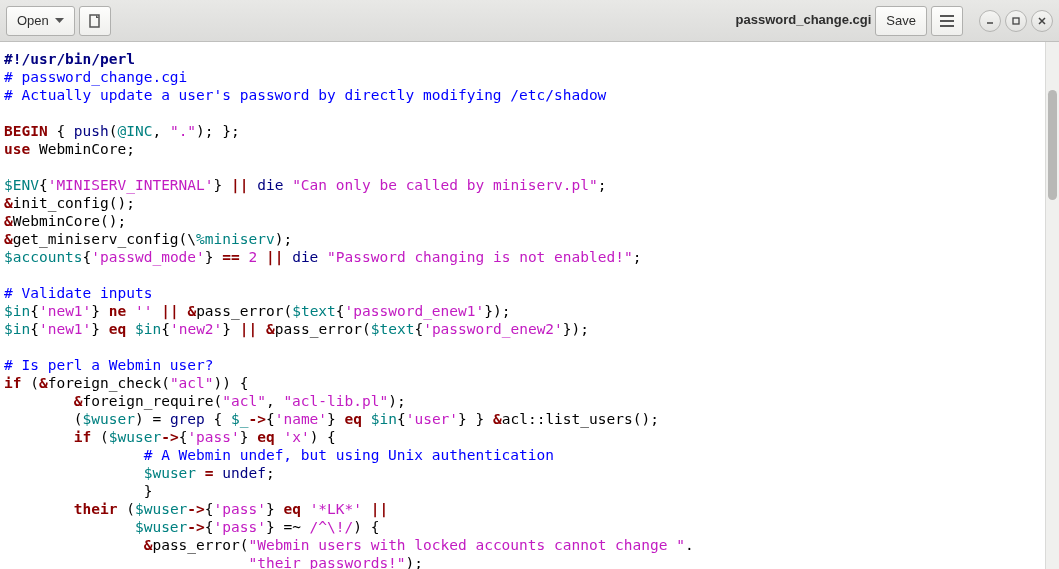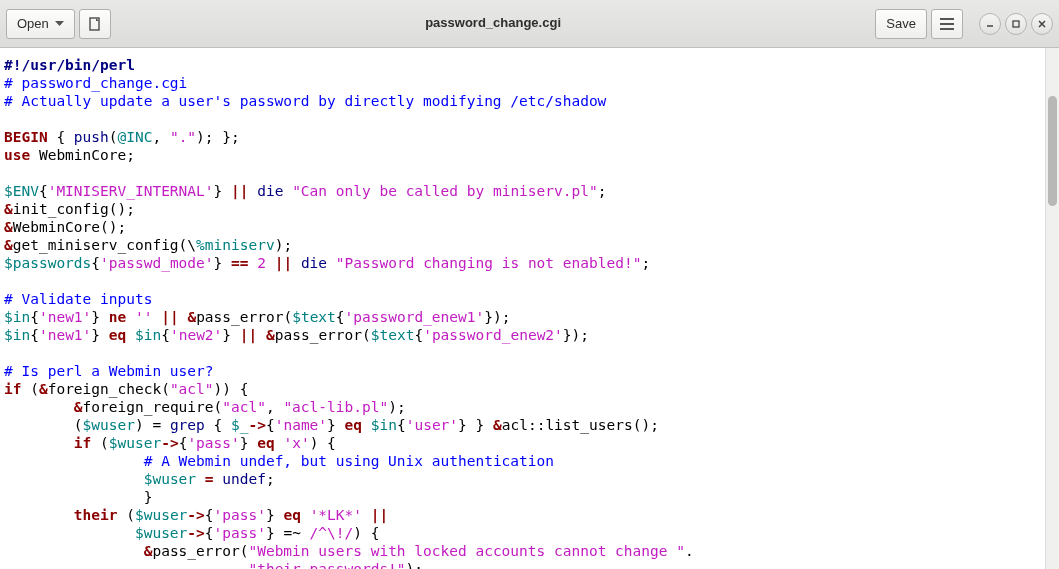--- a/index.html
+++ b/index.html
@@ -1,22 +1,22 @@
 <!DOCTYPE html>
 <html><head>
 <meta charset="utf-8">
 <style>
   * { margin: 0; padding: 0; box-sizing: border-box; }
   body { font-family: sans-serif; background: #fff; width: 1059px; height: 569px; overflow: hidden; display: flex; flex-direction: column; }
   
-  .titlebar { background: linear-gradient(#e8e8e6, #dcdcda); border-bottom: 1px solid #bfbfbd; height: 48px; display: flex; align-items: center; padding: 4px 6px; gap: 4px; }
+  .titlebar { background: linear-gradient(#e8e8e6, #dcdcda); border-bottom: 1px solid #bfbfbd; height: 42px; display: flex; align-items: center; padding: 4px 6px; gap: 4px; }
   .btn { background: linear-gradient(#fdfdfc, #efefed); border: 1px solid #b0b0ae; border-radius: 3px; height: 30px; display: inline-flex; align-items: center; justify-content: center; padding: 0 10px; font-size: 13px; color: #2e2e2e; cursor: pointer; }
   .open-btn { gap: 6px; }
   .icon-btn { width: 32px; padding: 0; }
-  .title-center { flex: 1; text-align: center; display: flex; flex-direction: column; justify-content: flex-end; line-height: 1.1; }
+  .title-center { flex: 1; text-align: center; display: flex; flex-direction: row; justify-content: flex-end; line-height: 1.1; }
   .title-main { font-weight: bold; font-size: 13px; color: #2e2e2e; }
   .title-sub { font-size: 11px; color: #8a8a88; }
   .right-group { display: flex; gap: 4px; align-items: center; }
   .win-btn { width: 22px; height: 22px; border-radius: 50%; background: linear-gradient(#f5f5f3,#e2e2e0); border: 1px solid #b5b5b3; display: inline-flex; align-items: center; justify-content: center; font-size: 10px; color: #444; cursor: pointer; margin-left: 4px; }
   .win-group { display: flex; align-items: center; margin-left: 8px; }
   
   .editor-wrap { flex: 1; display: flex; overflow: hidden; }
   .editor { flex: 1; overflow: auto; font-family: "DejaVu Sans Mono","Liberation Mono",monospace; font-size: 14.5px; line-height: 18px; white-space: pre; padding: 8px 4px; color: #000; }
   .scrollbar { width: 14px; background: #f0f0ee; border-left: 1px solid #dadad8; position: relative; }
   .thumb { position: absolute; left: 2px; right: 2px; top: 48px; height: 110px; background: #b8b8b6; border-radius: 5px; }
@@ -85,21 +85,21 @@
 <span class="cmt"># password_change.cgi</span>
 <span class="cmt"># Actually update a user's password by directly modifying /etc/shadow</span>
 
 <span class="kw">BEGIN</span> { <span class="func">push</span>(<span class="var">@INC</span>, <span class="str">"."</span>); };
 <span class="kw">use</span><span> WebminCore;</span>
 
 <span class="var">$ENV</span>{<span class="str">'MINISERV_INTERNAL'</span>} <span class="op">||</span> <span class="func">die</span> <span class="str">"Can only be called by miniserv.pl"</span>;
 <span class="amp">&amp;</span><span>init_config();</span>
 <span class="amp">&amp;</span><span>WebminCore();</span>
 <span class="amp">&amp;</span><span>get_miniserv_config(</span>\<span class="var">%miniserv</span><span>);</span>
-<span class="var">$passwords</span>{<span class="str">'passwd_mode'</span>} <span class="op">==</span> <span class="str">2</span> <span class="op">||</span> <span class="func">die</span> <span class="str">"Password changing is not enabled!"</span>;
+<span class="var">$accounts</span>{<span class="str">'passwd_mode'</span>} <span class="op">==</span> <span class="str">2</span> <span class="op">||</span> <span class="func">die</span> <span class="str">"Password changing is not enabled!"</span>;
 
 <span class="cmt"># Validate inputs</span>
 <span class="var">$in</span>{<span class="str">'new1'</span>} <span class="kw">ne</span> <span class="str">''</span> <span class="op">||</span> <span class="amp">&amp;</span><span>pass_error(</span><span class="var">$text</span>{<span class="str">'password_enew1'</span>});
 <span class="var">$in</span>{<span class="str">'new1'</span>} <span class="kw">eq</span> <span class="var">$in</span>{<span class="str">'new2'</span>} <span class="op">||</span> <span class="amp">&amp;</span><span>pass_error(</span><span class="var">$text</span>{<span class="str">'password_enew2'</span>});
 
 <span class="cmt"># Is perl a Webmin user?</span>
 <span class="kw">if</span> (<span class="amp">&amp;</span><span>foreign_check(</span><span class="str">"acl"</span>)) {
         <span class="amp">&amp;</span><span>foreign_require(</span><span class="str">"acl"</span>, <span class="str">"acl-lib.pl"</span>);
         (<span class="var">$wuser</span>) = <span class="func">grep</span> { <span class="var">$_</span><span class="op">-&gt;</span>{<span class="str">'name'</span>} <span class="kw">eq</span> <span class="var">$in</span>{<span class="str">'user'</span>} } <span class="amp">&amp;</span><span>acl::list_users();</span>
         <span class="kw">if</span> (<span class="var">$wuser</span><span class="op">-&gt;</span>{<span class="str">'pass'</span>} <span class="kw">eq</span> <span class="str">'x'</span>) {

